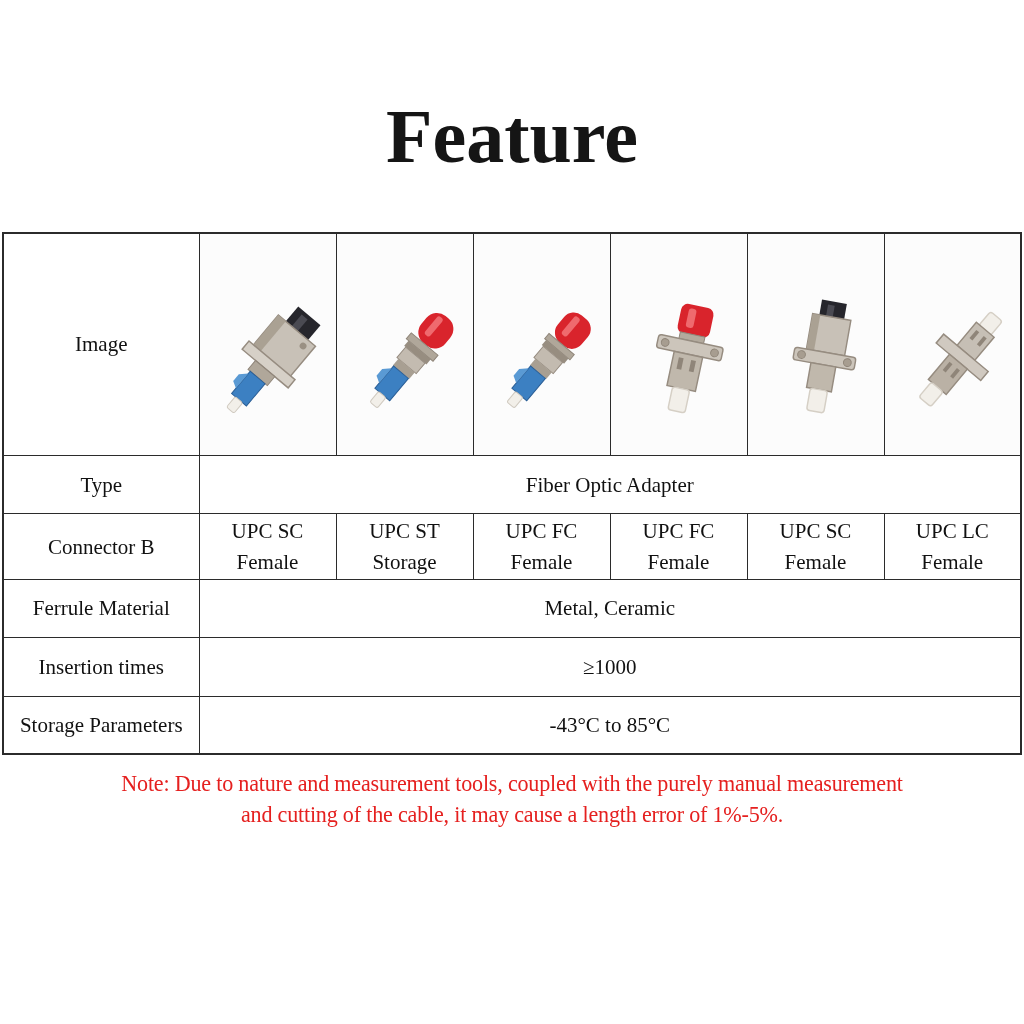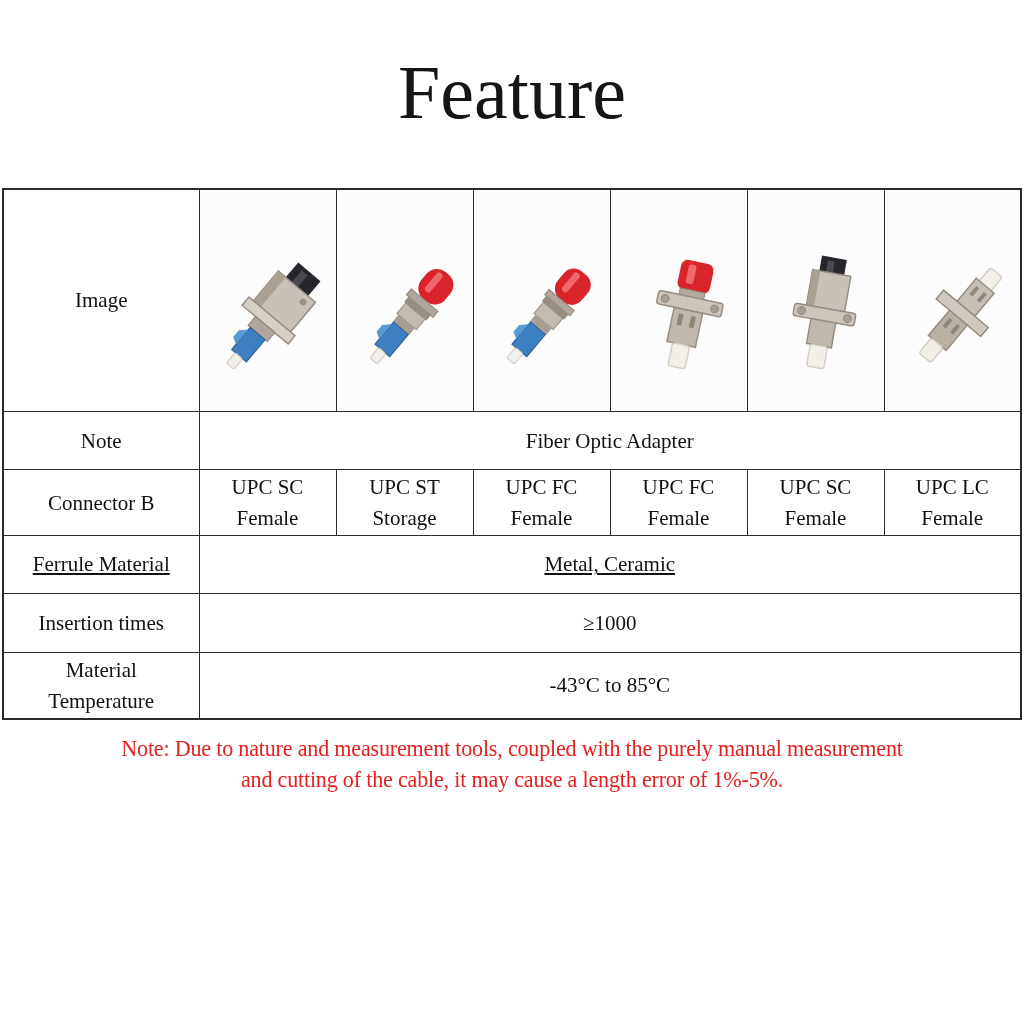--- a/index.html
+++ b/index.html
@@ -4,24 +4,24 @@
 <style>
   html,body{margin:0;padding:0;background:#ffffff;}
   body{
     width:1024px;height:1024px;
     font-family:"Liberation Serif","DejaVu Serif",serif;
     color:#111;
     overflow:hidden;
   }
   .page{position:relative;width:1024px;height:1024px;background:#fff;}
   .title{
-    margin:0;padding-top:52px;
+    margin:0;padding-top:96px;
     text-align:center;
     font-size:76px;line-height:80px;
-    font-weight:400;
+    font-weight:700;
     color:#151515;
   }
   table.spec{
     margin:56px auto 0 auto;
     width:1018px;
     border-collapse:collapse;
     table-layout:fixed;
     border:2px solid #2b2b2b;
   }
   table.spec td{
@@ -33,21 +33,21 @@
     white-space:pre-line;
     line-height:1.45;
   }
   td.img-cell{background:#fcfcfc;padding:0;}
   td.img-cell svg{display:block;margin:0 auto;}
   td.conn{font-size:19px;white-space:nowrap;padding:2px 1px;}
   .r-image td{height:126px;}
   .r-type td{height:53px;}
   .r-ca td{height:52px;}
   .r-cb td{height:52px;}
-  .r-fer td{height:53px;text-decoration:underline;}
+  .r-fer td{height:53px;}
   .r-prec td{height:57px;}
   .r-wav td{height:56px;}
   .r-ins td{height:54px;margin-top:24px;}
   .r-sto td{height:52px;}
   .r-wor td{height:54px;}
   .note{
     margin-top:13px;
     text-align:center;
     font-size:23px;
     line-height:31px;
@@ -178,21 +178,21 @@
             <rect x="-12" y="1" width="24" height="34" fill="#bab1a5" stroke="#968c80" stroke-width="1.5"></rect>
             <rect x="-7" y="7" width="4" height="11" fill="#8f8579"></rect>
             <rect x="3" y="7" width="4" height="11" fill="#8f8579"></rect>
             <rect x="-8" y="35" width="16" height="20" rx="3" fill="#f2efe9" stroke="#d5cfc5" stroke-width="1.5"></rect>
           </g>
         </svg>
       </td>
     </tr>
 
     <tr class="r-type">
-      <td>Note</td>
+      <td>Type</td>
       <td colspan="6">Fiber Optic Adapter</td>
     </tr>
 
 
     <tr class="r-cb">
       <td>Connector B</td>
       <td class="conn">UPC SC Female</td>
       <td class="conn">UPC ST Storage</td>
       <td class="conn">UPC FC Female</td>
       <td class="conn">UPC FC Female</td>
@@ -206,21 +206,21 @@
     </tr>
 
 
 
     <tr class="r-ins">
       <td>Insertion times</td>
       <td colspan="6">≥1000</td>
     </tr>
 
     <tr class="r-sto">
-      <td>Material Temperature</td>
+      <td>Storage Parameters</td>
       <td colspan="6">-43°C to 85°C</td>
     </tr>
 
   </tbody>
     </table>
 
   <div class="note" style="color: rgb(229, 32, 31);">Note: Due to nature and measurement tools, coupled with the purely manual measurement
 and cutting of the cable, it may cause a length error of 1%-5%.</div>
 
 </div>

